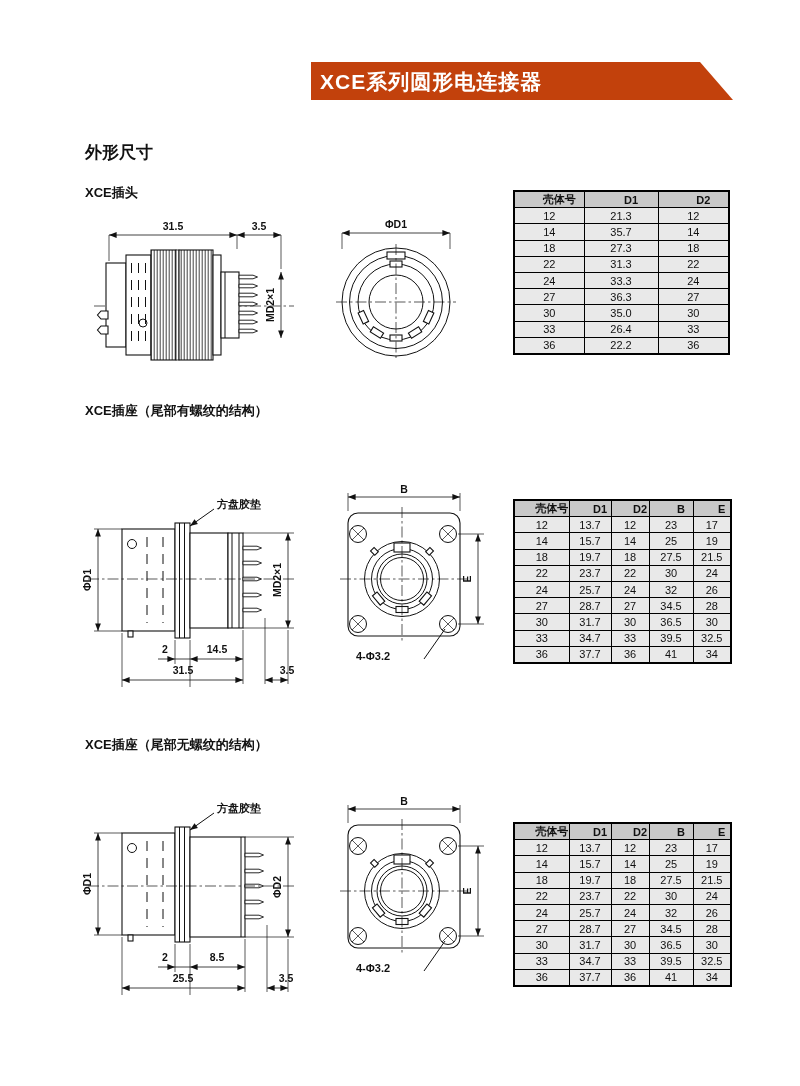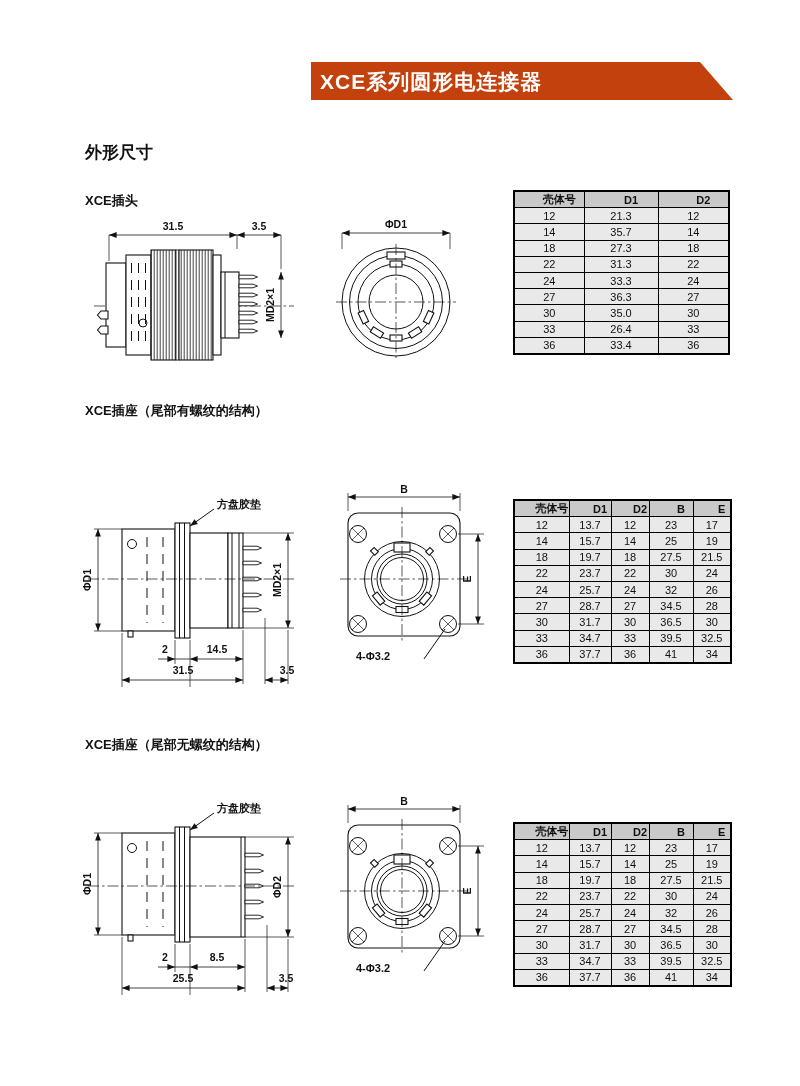--- a/index.html
+++ b/index.html
@@ -111,21 +111,21 @@
       </g>
     </defs>
   </svg>
 
   <header id="banner">
     <span>XCE系列圆形电连接器</span>
   </header>
 
   <div class="h1">外形尺寸</div>
 
-  <div class="seclabel" style="top:192px">XCE插头</div>
+  <div class="seclabel" style="top:184px">XCE插头</div>
 
   <svg id="svg1" class="draw" width="370" height="170" viewBox="0 0 370 170">
     <g>
       <line class="ext" x1="19" y1="30" x2="19" y2="56"></line>
       <line class="ext" x1="147" y1="30" x2="147" y2="44"></line>
       <line class="dim" x1="19" y1="30" x2="147" y2="30" marker-start="url(#arr)" marker-end="url(#arr)"></line>
       <line class="dim" x1="147" y1="30" x2="191" y2="30" marker-start="url(#arr)" marker-end="url(#arr)"></line>
       <text class="dt" x="83" y="25">31.5</text>
       <text class="dt" x="169" y="25">3.5</text>
       <line class="cl" x1="4" y1="101" x2="204" y2="101"></line>
@@ -228,21 +228,21 @@
           <td>35.0</td>
           <td>30</td>
         </tr>
         <tr>
           <td>33</td>
           <td>26.4</td>
           <td>33</td>
         </tr>
         <tr>
           <td>36</td>
-          <td>33.4</td>
+          <td>22.2</td>
           <td>36</td>
         </tr>
       </tbody>
     </table>
 
   <div class="seclabel" style="top:402px">XCE插座（尾部有螺纹的结构）</div>
 
   <svg id="svg2" class="draw" width="400" height="229" viewBox="0 0 400 229">
     <g>
       <text class="zh" x="137" y="27">方盘胶垫</text>

